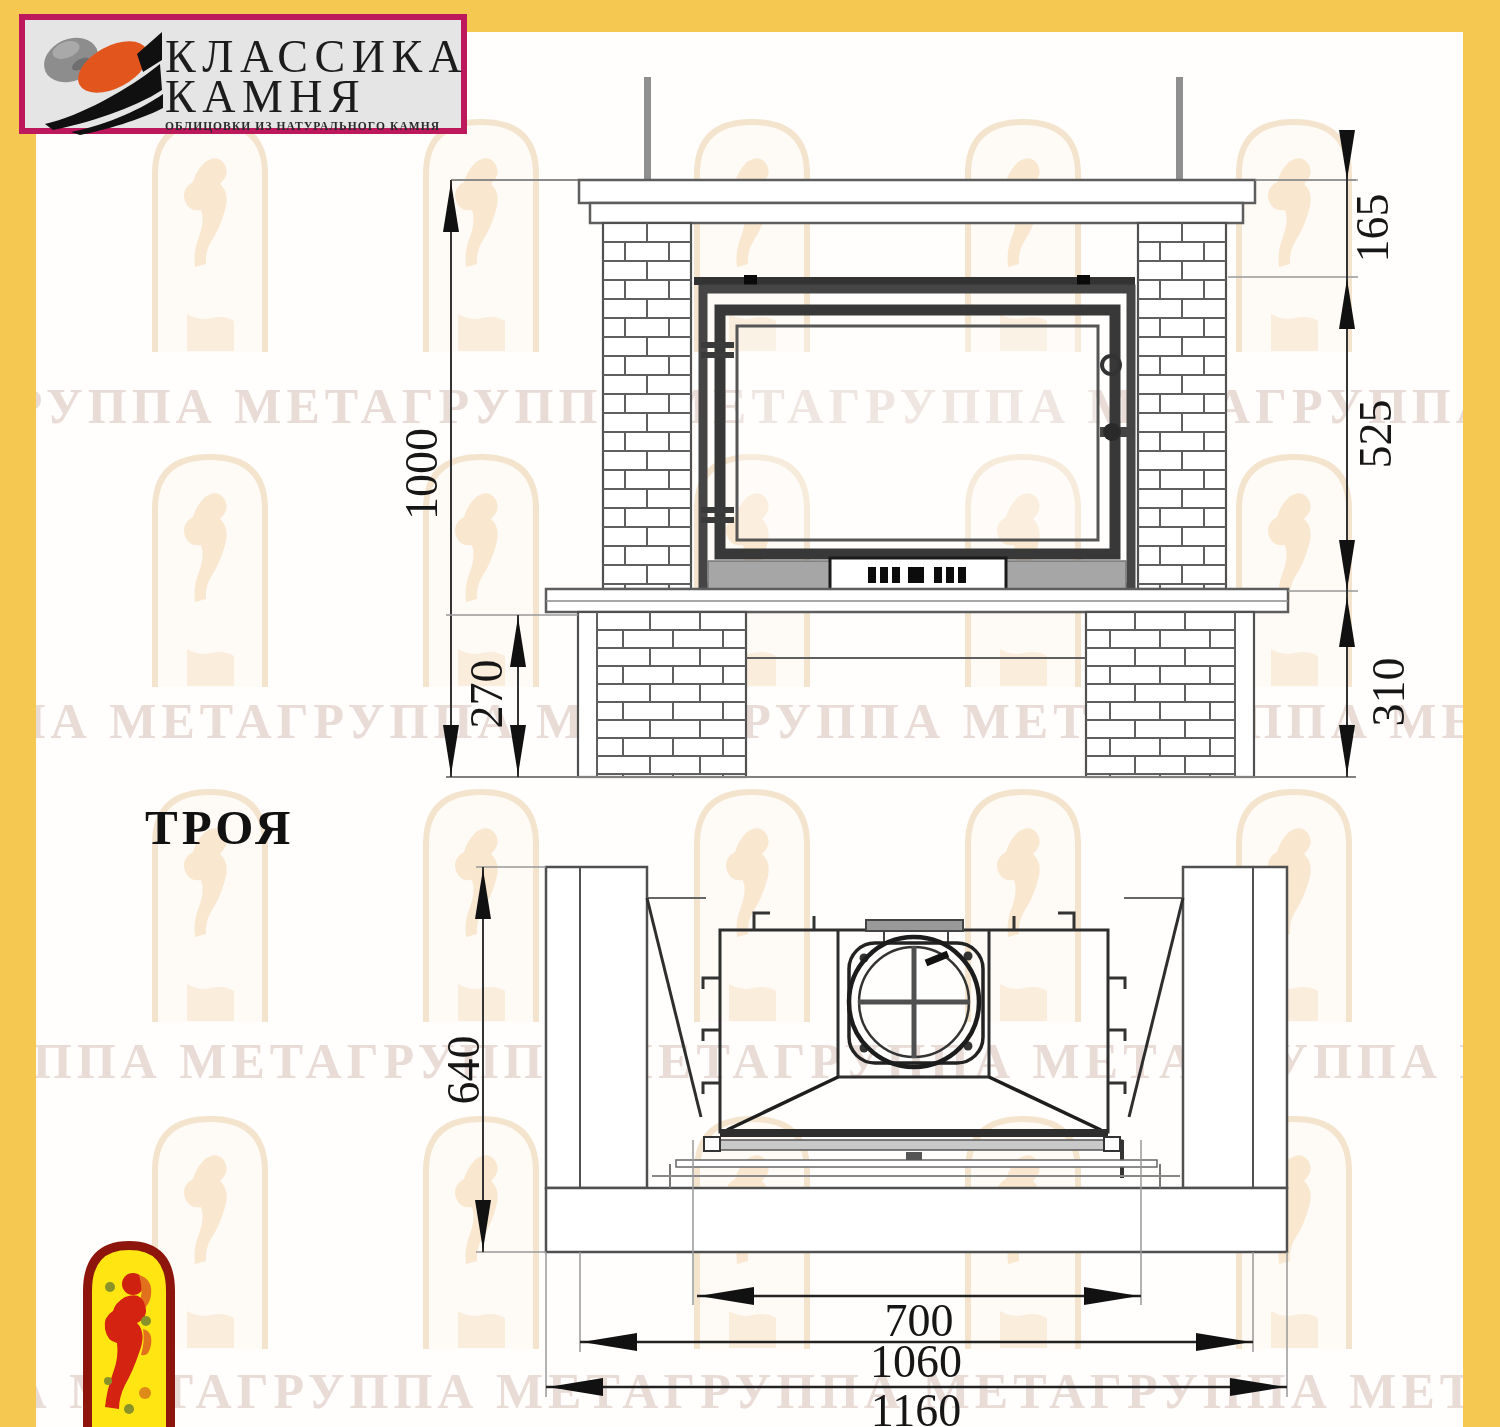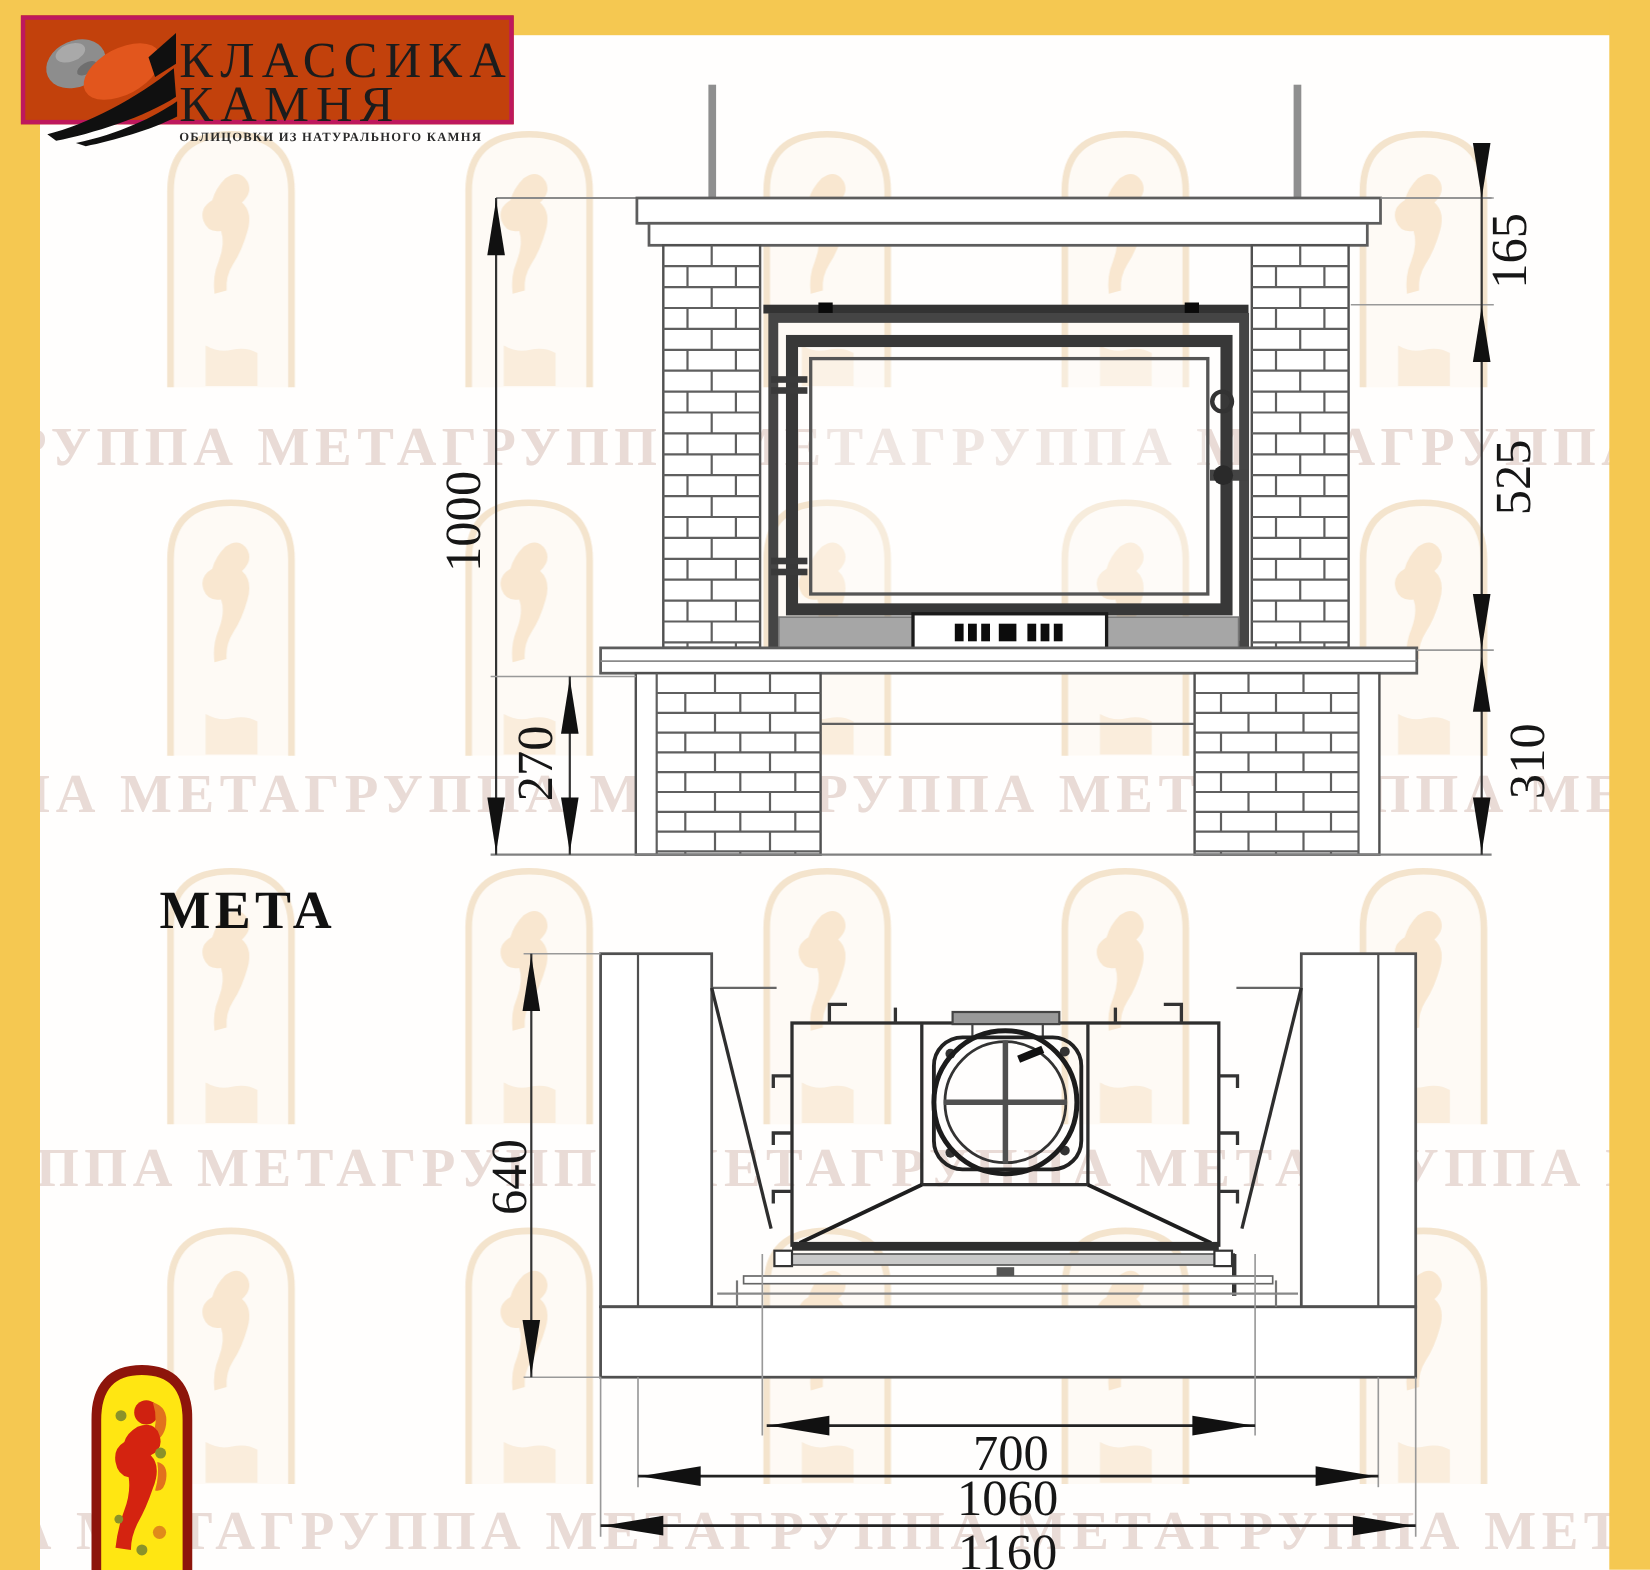--- a/index.html
+++ b/index.html
@@ -2,22 +2,22 @@
 <html><head><meta charset="utf-8">
 <style>
 html,body{margin:0;padding:0}
 body{width:1500px;height:1427px;position:relative;background:#fffefd;
      font-family:"Liberation Serif",serif;overflow:hidden}
 #wm,#dwg{position:absolute;left:0;top:0}
 .band{position:absolute;background:#f5c851}
 #bandtop{left:0;top:0;width:1500px;height:32px}
 #bandleft{left:0;top:0;width:36px;height:1427px}
 #bandright{left:1463px;top:0;width:37px;height:1427px}
-#logobox{position:absolute;left:19px;top:14px;width:448px;height:99px;
-  background:#c2410c;border:4px solid #be185d;box-sizing:border-box}
+#logobox{position:absolute;left:19px;top:14px;width:448px;height:120px;
+  background:#e5e5e5;border:6px solid #be185d;box-sizing:border-box}
 #troya{position:absolute;left:145px;top:799px;font-family:"Liberation Serif",serif;
   font-weight:bold;font-size:49px;letter-spacing:4px;color:#111}
 #archlogo{position:absolute;left:83px;top:1241px}
 </style></head>
 <body>
 <svg id="wm" width="1500" height="1427">
 <defs>
 <g id="arch">
   <path d="M6,240 L6,62 Q6,10 61,10 Q116,10 116,62 L116,240" fill="#fefaf4" stroke="#f2dfc4" stroke-width="6"></path>
   <path d="M56,50 q13,-9 20,3 q5,10 -5,19 q10,9 5,26 q-5,18 -13,30 q-7,11 -6,24 l-11,3 q-2,-16 4,-30 q6,-16 2,-27 q-12,2 -16,-9 q-4,-12 8,-19 q3,-11 12,-20 z" fill="#f6ddbd" opacity="0.8"></path>
@@ -359,21 +359,21 @@
   <ellipse cx="56" cy="44" rx="10" ry="5" transform="rotate(-30 56 44)" fill="#6f6f6f"></ellipse>
   <ellipse cx="88" cy="47" rx="38" ry="21" transform="rotate(-28 88 47)" fill="#e2561d"></ellipse>
   <path d="M20,104 C55,96 103,70 135,44 L137,70 C110,88 60,104 28,110 Z" fill="#101010"></path>
   <path d="M46,112 C85,104 118,88 138,74 L138,88 C115,100 80,110 55,115 Z" fill="#101010"></path>
   <path d="M112,34 L137,12 L137,40 L118,52 Z" fill="#101010"></path>
   <text x="140" y="52" font-family="Liberation Serif" font-size="46" letter-spacing="6.5" fill="#1c1c1c">КЛАССИКА</text>
   <text x="140" y="92" font-family="Liberation Serif" font-size="46" letter-spacing="6.5" fill="#1c1c1c">КАМНЯ</text>
   <text x="140" y="110" font-family="Liberation Serif" font-size="11.5" font-weight="bold" letter-spacing="1.1" fill="#2a2a2a">ОБЛИЦОВКИ ИЗ НАТУРАЛЬНОГО КАМНЯ</text>
 </svg>
 </div>
-<div id="troya">МЕТА</div>
+<div id="troya">ТРОЯ</div>
 <svg id="archlogo" width="92" height="190" viewBox="0 0 92 190">
   <path d="M4.5,190 L4.5,50 Q4.5,4.5 46,4.5 Q87.5,4.5 87.5,50 L87.5,190" fill="#ffe612" stroke="#8d150b" stroke-width="9"></path>
   <circle cx="50" cy="43" r="11" fill="#cf2110"></circle>
   <path d="M56,34 q14,4 12,20 q-2,14 -14,16 q8,-18 2,-36 z" fill="#e2711d"></path>
   <path d="M42,56 q16,-6 20,8 q4,12 -8,18 q10,10 2,30 q-6,18 -14,32 q-6,12 -6,24 l-14,-2 q2,-18 8,-34 q6,-16 4,-30 q-10,-2 -12,-14 q-2,-12 8,-18 q2,-8 12,-14 z" fill="#d42310"></path>
   <path d="M60,88 q10,2 8,16 q-2,12 -10,10 q4,-14 2,-26 z" fill="#e2711d"></path>
   <circle cx="27" cy="46" r="5" fill="#8a922a"></circle>
   <circle cx="63" cy="80" r="5" fill="#8a922a"></circle>
   <circle cx="25" cy="140" r="4" fill="#8a922a"></circle>
   <circle cx="46" cy="168" r="5" fill="#8a922a"></circle>

